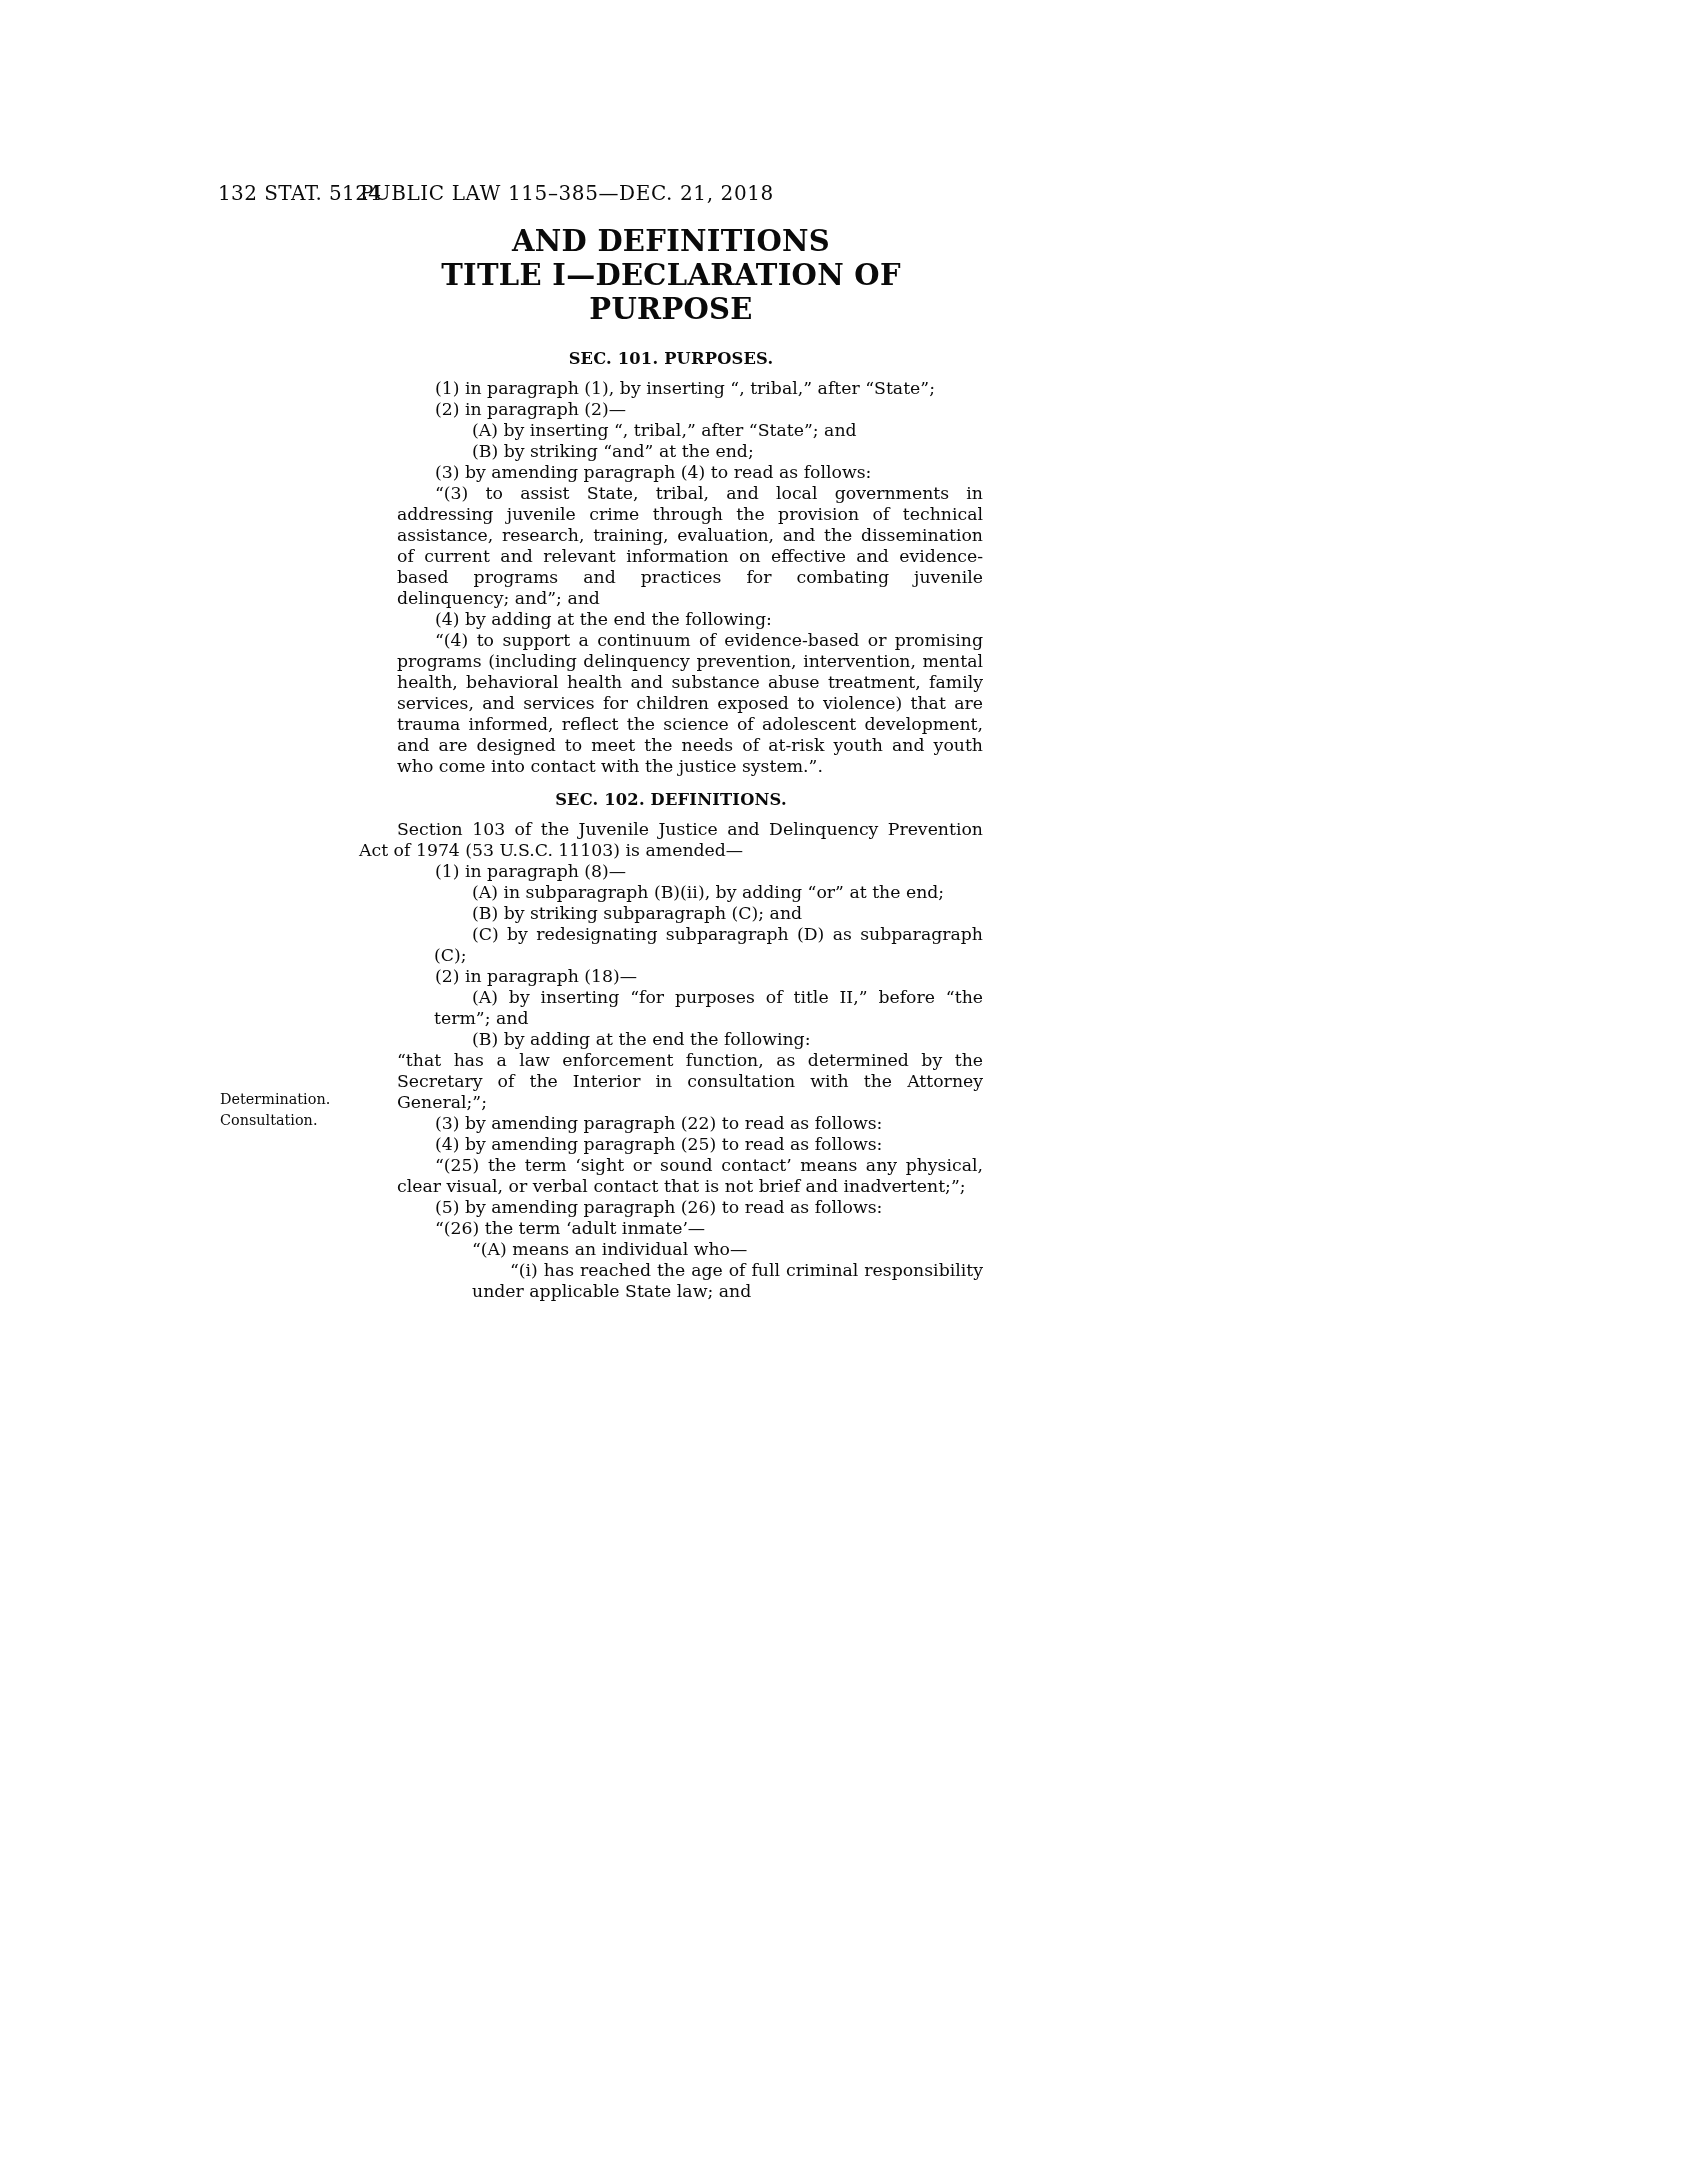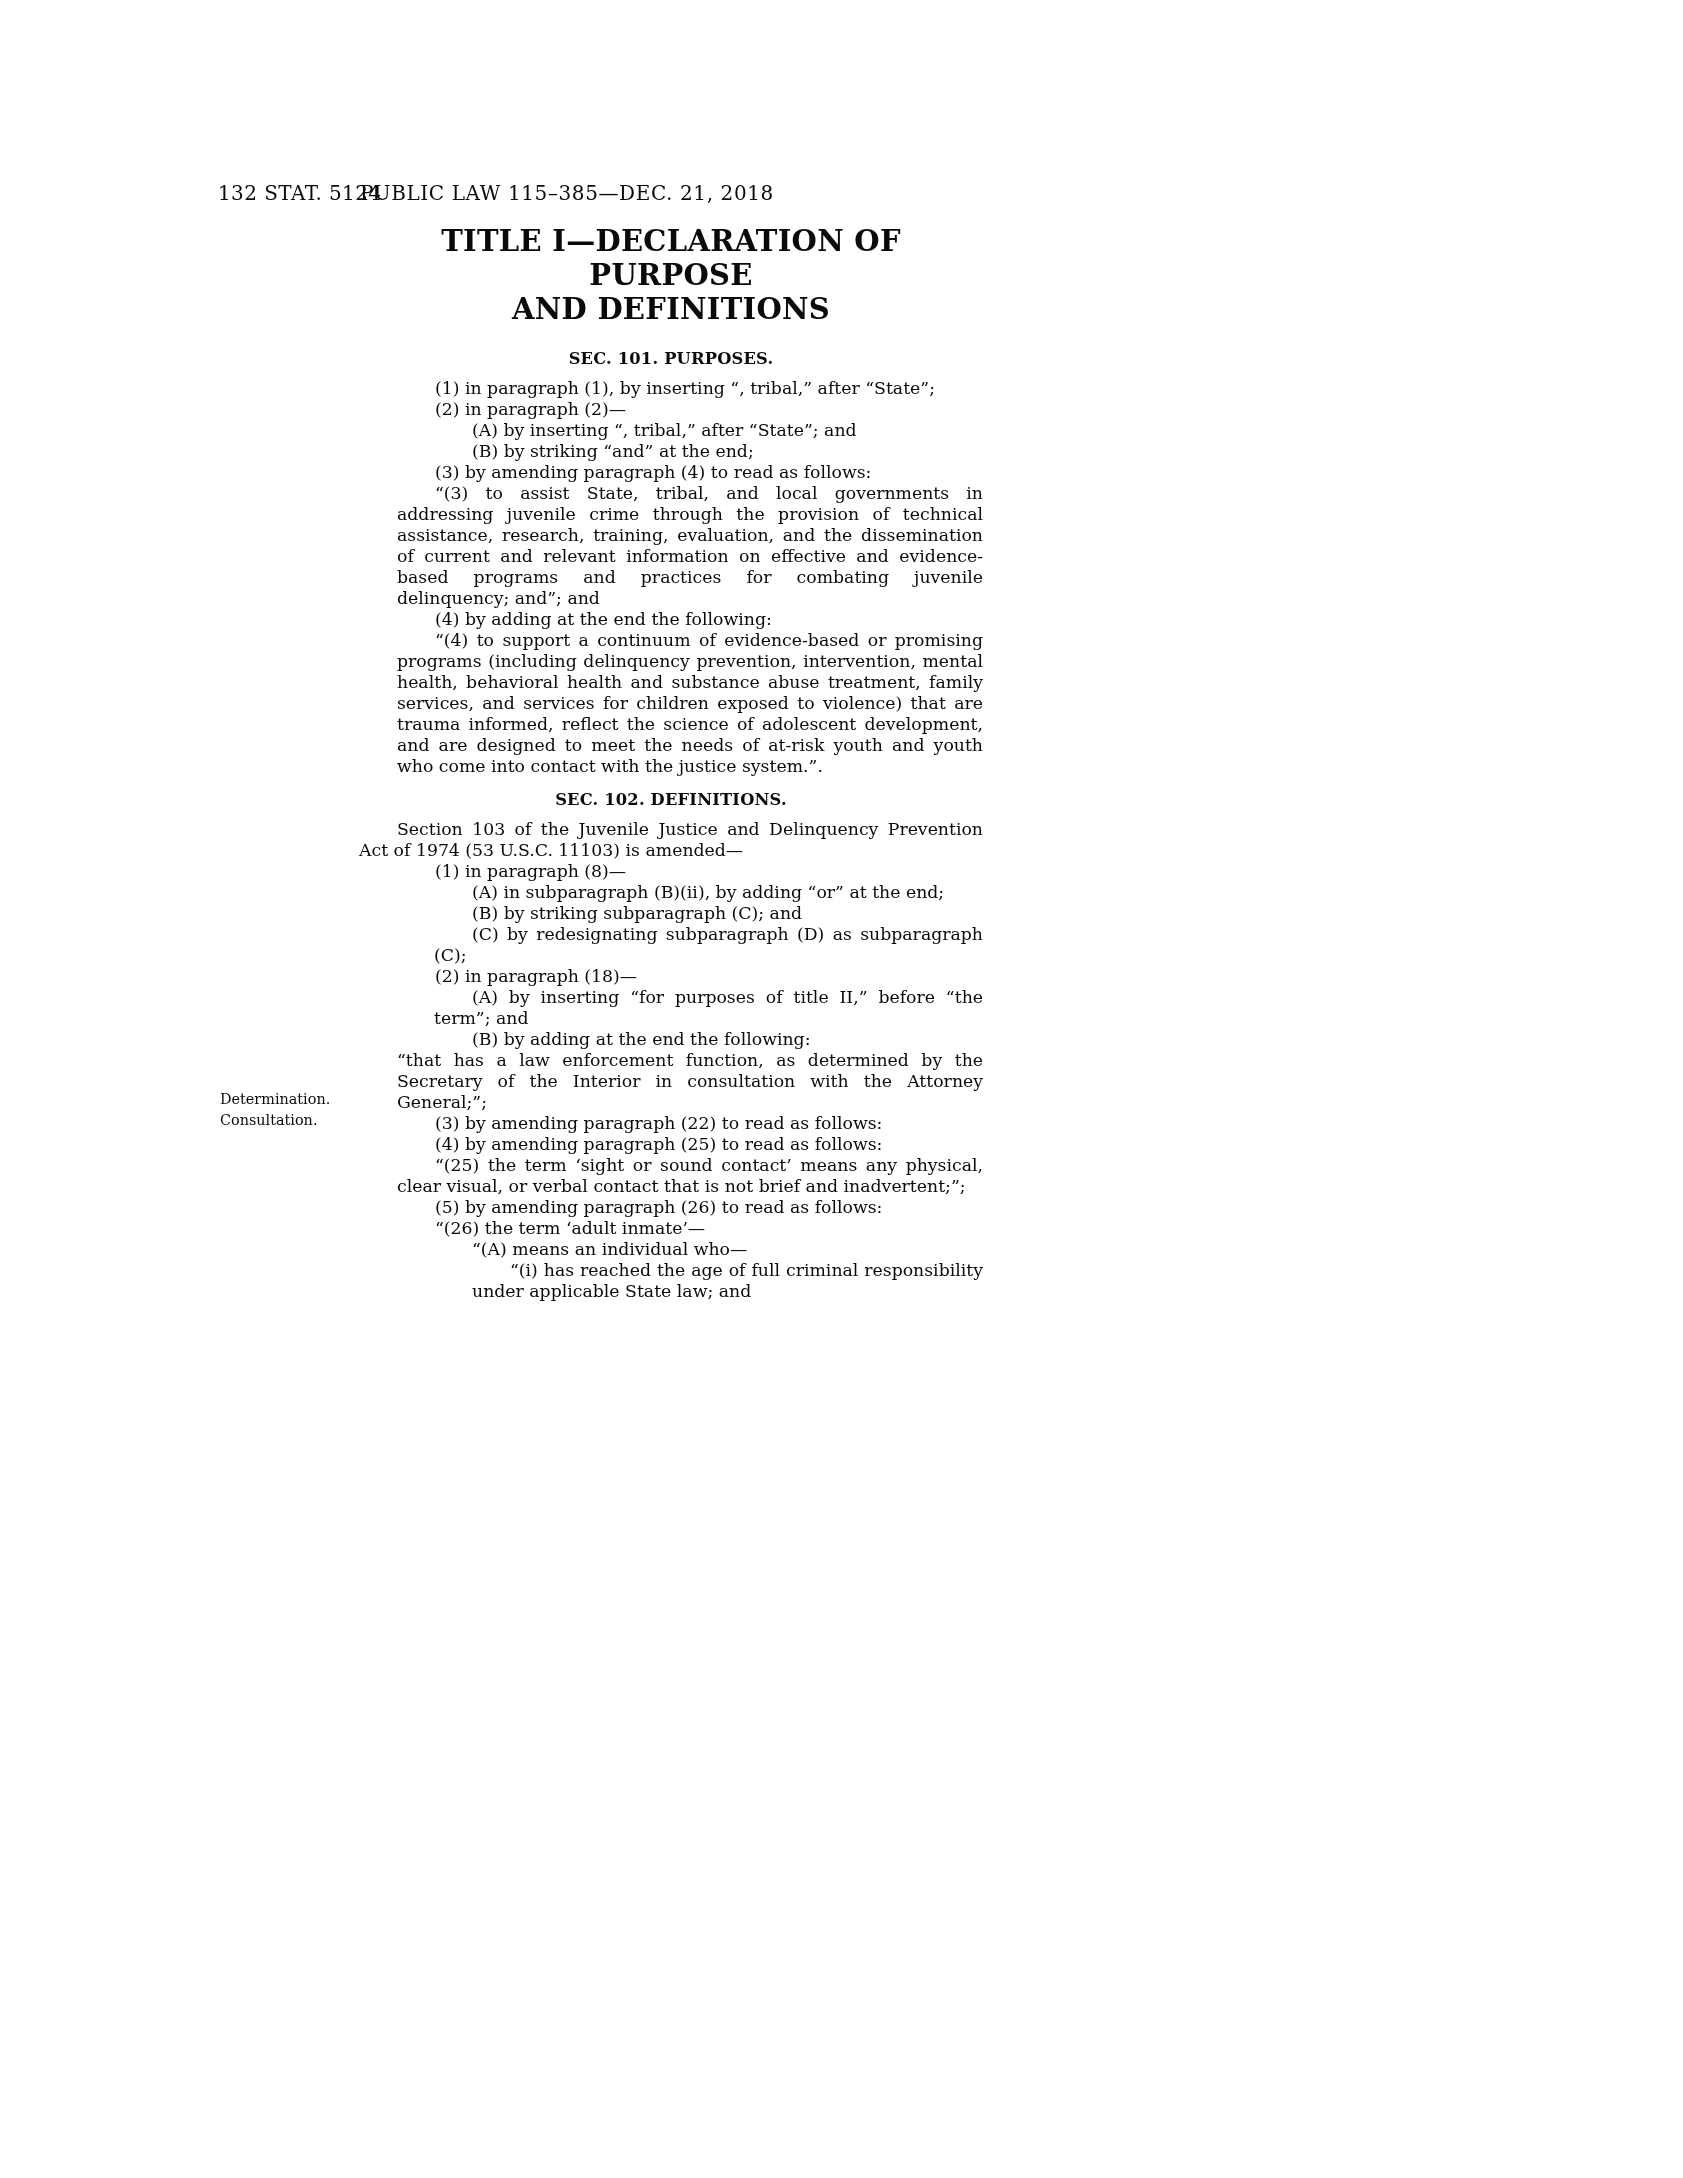--- a/index.html
+++ b/index.html
@@ -89,22 +89,22 @@
   <div class="running-law">PUBLIC LAW 115–385—DEC. 21, 2018</div>
 
   <div class="margin-note">
     <span>Determination.</span>
     <span>Consultation.</span>
   </div>
 
   <div class="main">
 
     <h1 class="doc-title">
+      <span>AND DEFINITIONS</span>
       <span>TITLE I—DECLARATION OF PURPOSE</span>
-      <span>AND DEFINITIONS</span>
     </h1>
 
     <h2 class="sec-heading">SEC. 101. PURPOSES.</h2>
 
     <p class="p-c1">(1) in paragraph (1), by inserting “, tribal,” after “State”;</p>
     <p class="p-c1">(2) in paragraph (2)—</p>
     <p class="p-c2">(A) by inserting “, tribal,” after “State”; and</p>
     <p class="p-c2">(B) by striking “and” at the end;</p>
     <p class="p-c1">(3) by amending paragraph (4) to read as follows:</p>
     <p class="p-c1">“(3) to assist State, tribal, and local governments in addressing juvenile crime through the provision of technical assistance, research, training, evaluation, and the dissemination of current and relevant information on effective and evidence-based programs and practices for combating juvenile delinquency; and”; and</p>

